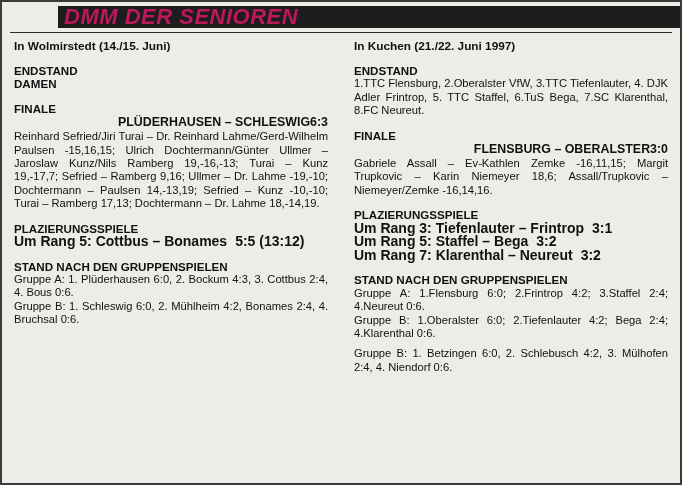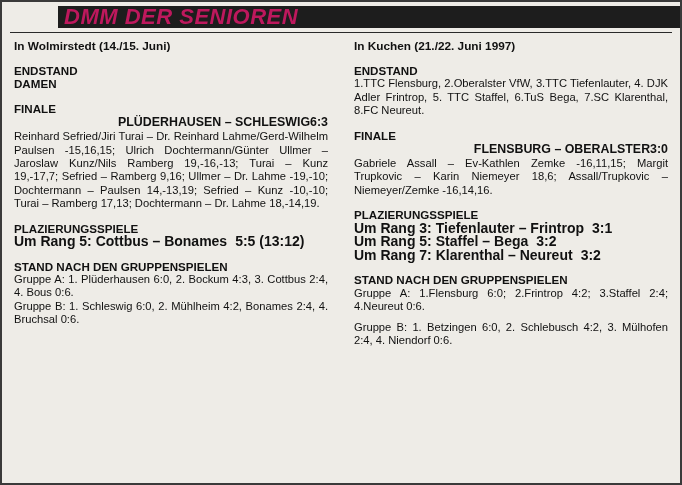--- a/index.html
+++ b/index.html
@@ -195,17 +195,18 @@
         <span class="score">3:2</span>
       </div>
       <div class="row">
         <span class="left"><span>Um Rang 7:</span>
         <span>Klarenthal – Neureut</span></span>
         <span class="score">3:2</span>
       </div>
       <div class="spacer-md"></div>
       <div class="head">STAND NACH DEN GRUPPENSPIELEN</div>
       <p class="grp"><span class="b">Gruppe A:</span> <span>1.Flensburg 6:0; 2.Frintrop 4:2; 3.Staffel 2:4; 4.Neureut 0:6.</span></p>
+      <p class="grp"><span class="b">Gruppe B:</span> <span>1.Oberalster 6:0; 2.Tiefenlauter 4:2; Bega 2:4; 4.Klarenthal 0:6.</span></p>
       <div class="spacer-sm"></div>
       <p class="grp"><span class="b">Gruppe B:</span> <span>1. Betzingen 6:0, 2. Schlebusch 4:2, 3. Mülhofen 2:4, 4. Niendorf 0:6.</span></p>
     </div>
   </div>
 </div>
 
 </body></html>

